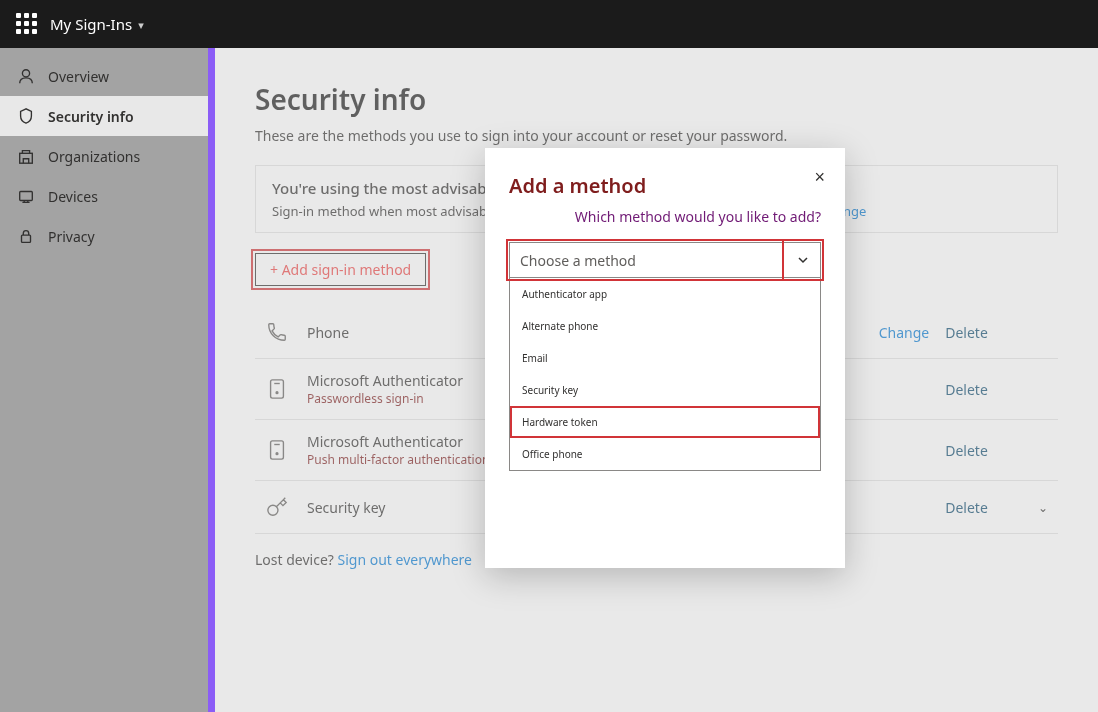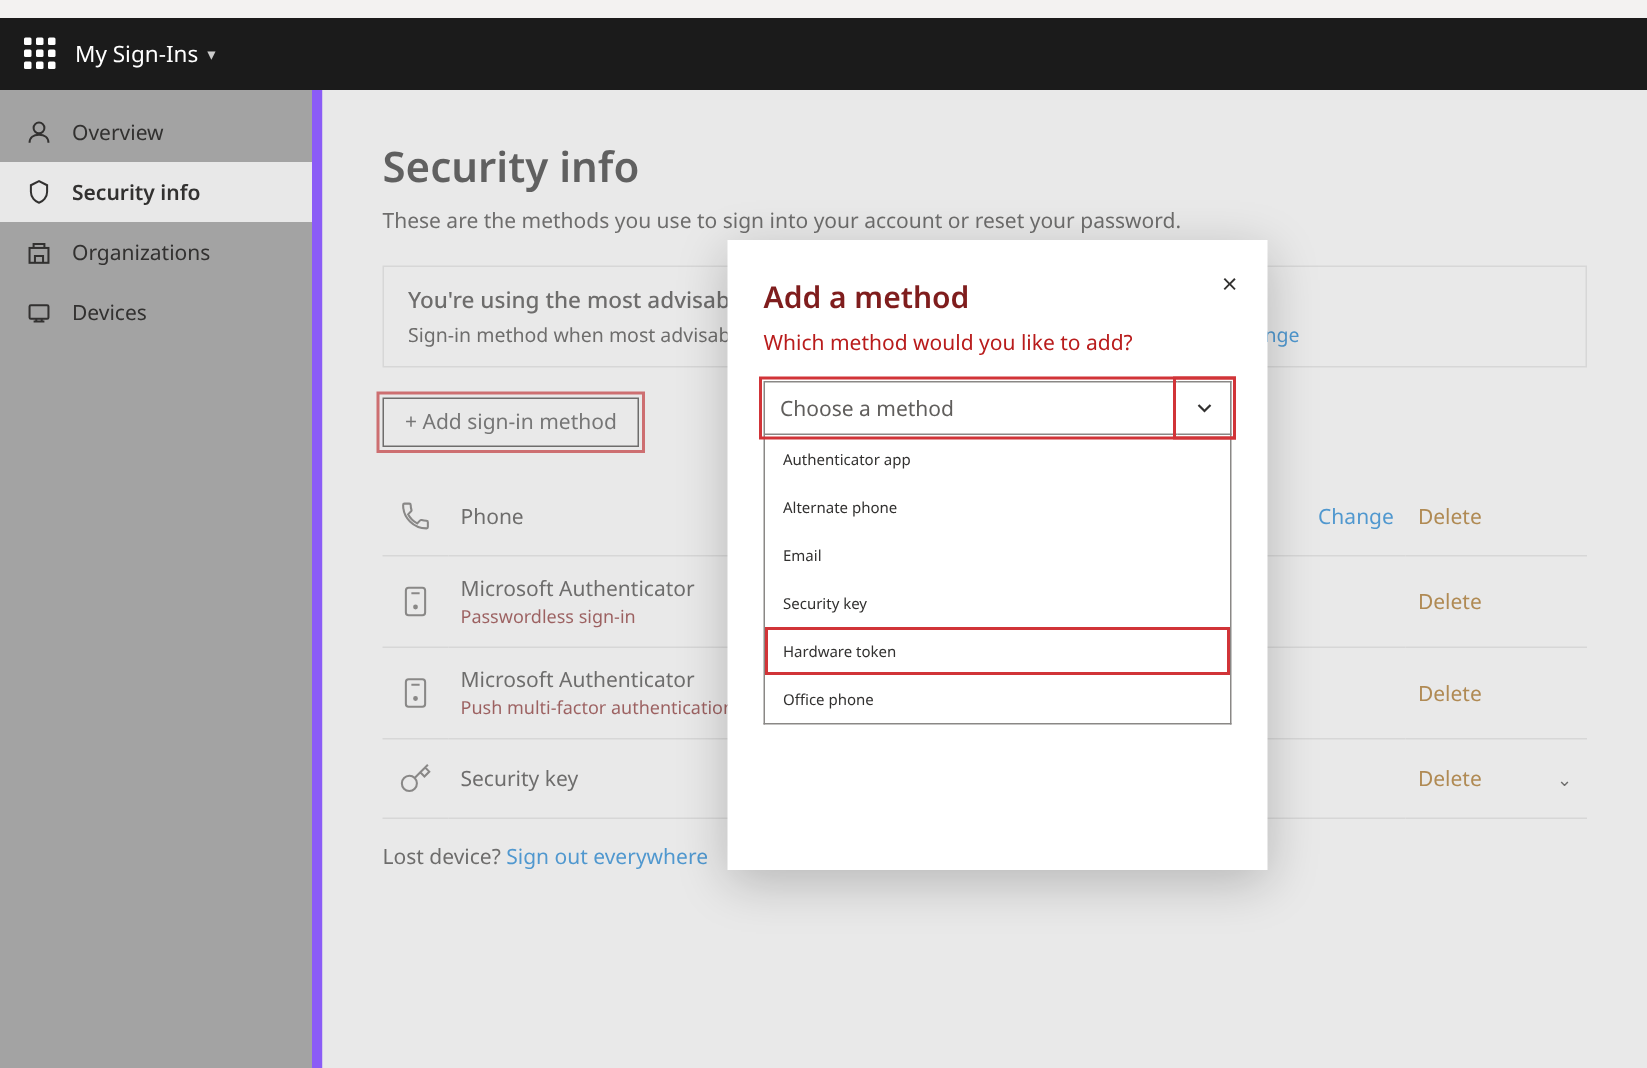--- a/index.html
+++ b/index.html
@@ -14,21 +14,20 @@
     }
 
     
     .topbar {
       height: 48px;
       background: #1b1b1b;
       display: flex;
       align-items: center;
       padding: 0 16px;
       gap: 12px;
-      margin-top: 12px;
     }
     .topbar-grid-icon {
       display: grid;
       grid-template-columns: repeat(3, 6px);
       grid-template-rows: repeat(3, 6px);
       gap: 2px;
     }
     .topbar-grid-icon span {
       display: block;
       width: 5px;
@@ -133,21 +132,21 @@
     
     .add-method-btn {
       display: inline-flex;
       align-items: center;
       gap: 8px;
       border: 1.5px solid #323130;
       background: transparent;
       padding: 6px 14px;
       font-size: 14px;
       cursor: pointer;
-      color: #404040;
+      color: #ef4444;
       font-family: inherit;
       margin-bottom: 20px;
       outline: 2px solid #d13438;
       outline-offset: 2px;
     }
 
     
     .methods-table {
       width: 100%;
       border-collapse: collapse;
@@ -185,21 +184,21 @@
     }
     .method-action {
       text-align: right;
     }
     .method-action a {
       color: #0078d4;
       text-decoration: none;
       font-size: 14px;
     }
     .method-delete a {
-      color: #a16207;
+      color: #0c4a6e;
       text-decoration: none;
       font-size: 14px;
     }
     .chevron-down-cell {
       width: 30px;
       text-align: center;
       color: #323130;
       font-size: 12px;
     }
 
@@ -237,22 +236,23 @@
       position: relative;
     }
     .modal-title {
       font-size: 20px;
       font-weight: 600;
       margin-bottom: 8px;
       color: #7f1d1d;
     }
     .modal-subtitle {
       font-size: 14px;
-      color: #b91c1c;
+      color: #701a75;
       margin-bottom: 16px;
+      text-align: right;
     }
     .modal-close {
       position: absolute;
       top: 16px;
       right: 16px;
       background: none;
       border: none;
       font-size: 18px;
       cursor: pointer;
       color: #323130;
@@ -370,20 +370,29 @@
     <div class="sidebar-item">
       <div class="sidebar-icon">
         <svg viewBox="0 0 20 20" fill="none" stroke="#323130" stroke-width="1.5">
           <rect x="3" y="5" width="14" height="10" rx="1"></rect>
           <path d="M8 15v2m4-2v2M6 17h8"></path>
         </svg>
       </div>
       <span>Devices</span>
     </div>
 
+    <div class="sidebar-item">
+      <div class="sidebar-icon">
+        <svg viewBox="0 0 20 20" fill="none" stroke="#323130" stroke-width="1.5">
+          <rect x="5" y="9" width="10" height="8" rx="1"></rect>
+          <path d="M7 9V7a3 3 0 016 0v2"></path>
+        </svg>
+      </div>
+      <span>Privacy</span>
+    </div>
 
   </nav>
 
   <main class="main">
 
     <h1 class="page-title">Security info</h1>
     <p class="page-subtitle">These are the methods you use to sign into your account or reset your password.</p>
 
     <div class="advisable-box">
       <div class="title-line">You're using the most advisable sign-in method where it applies.</div>

